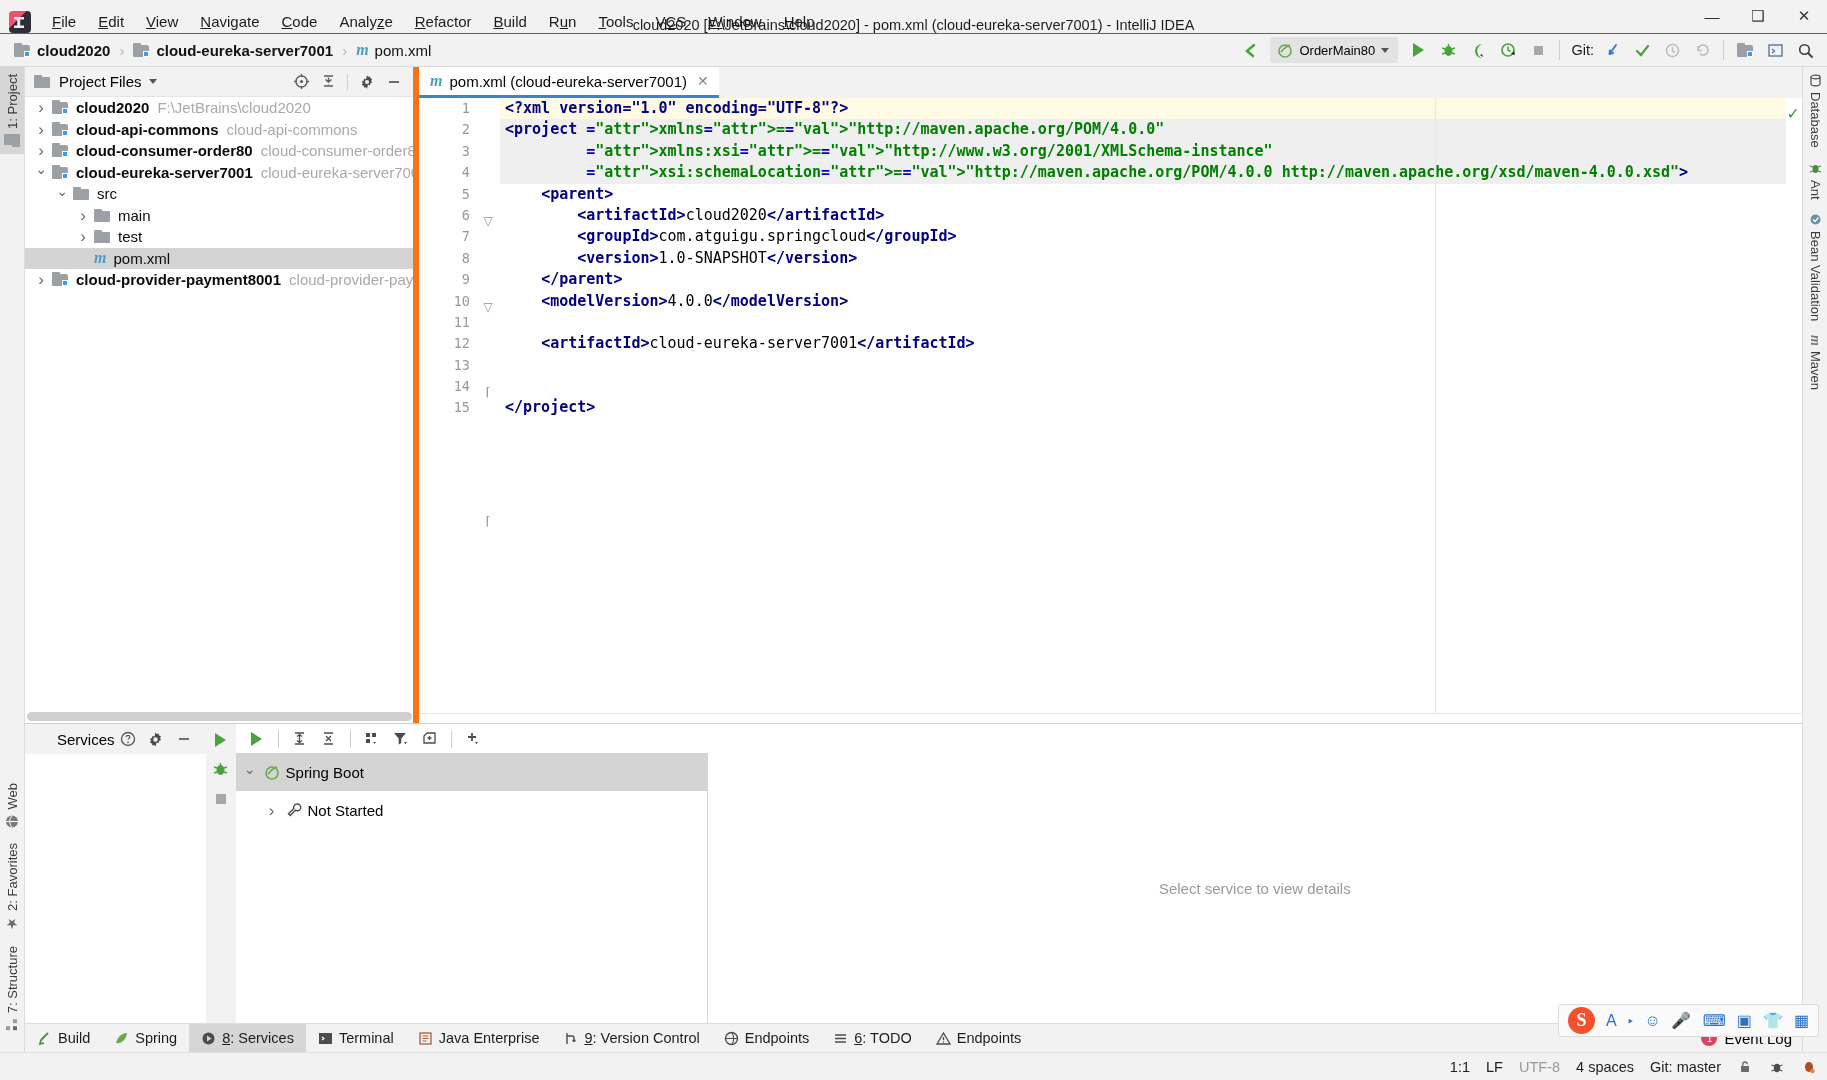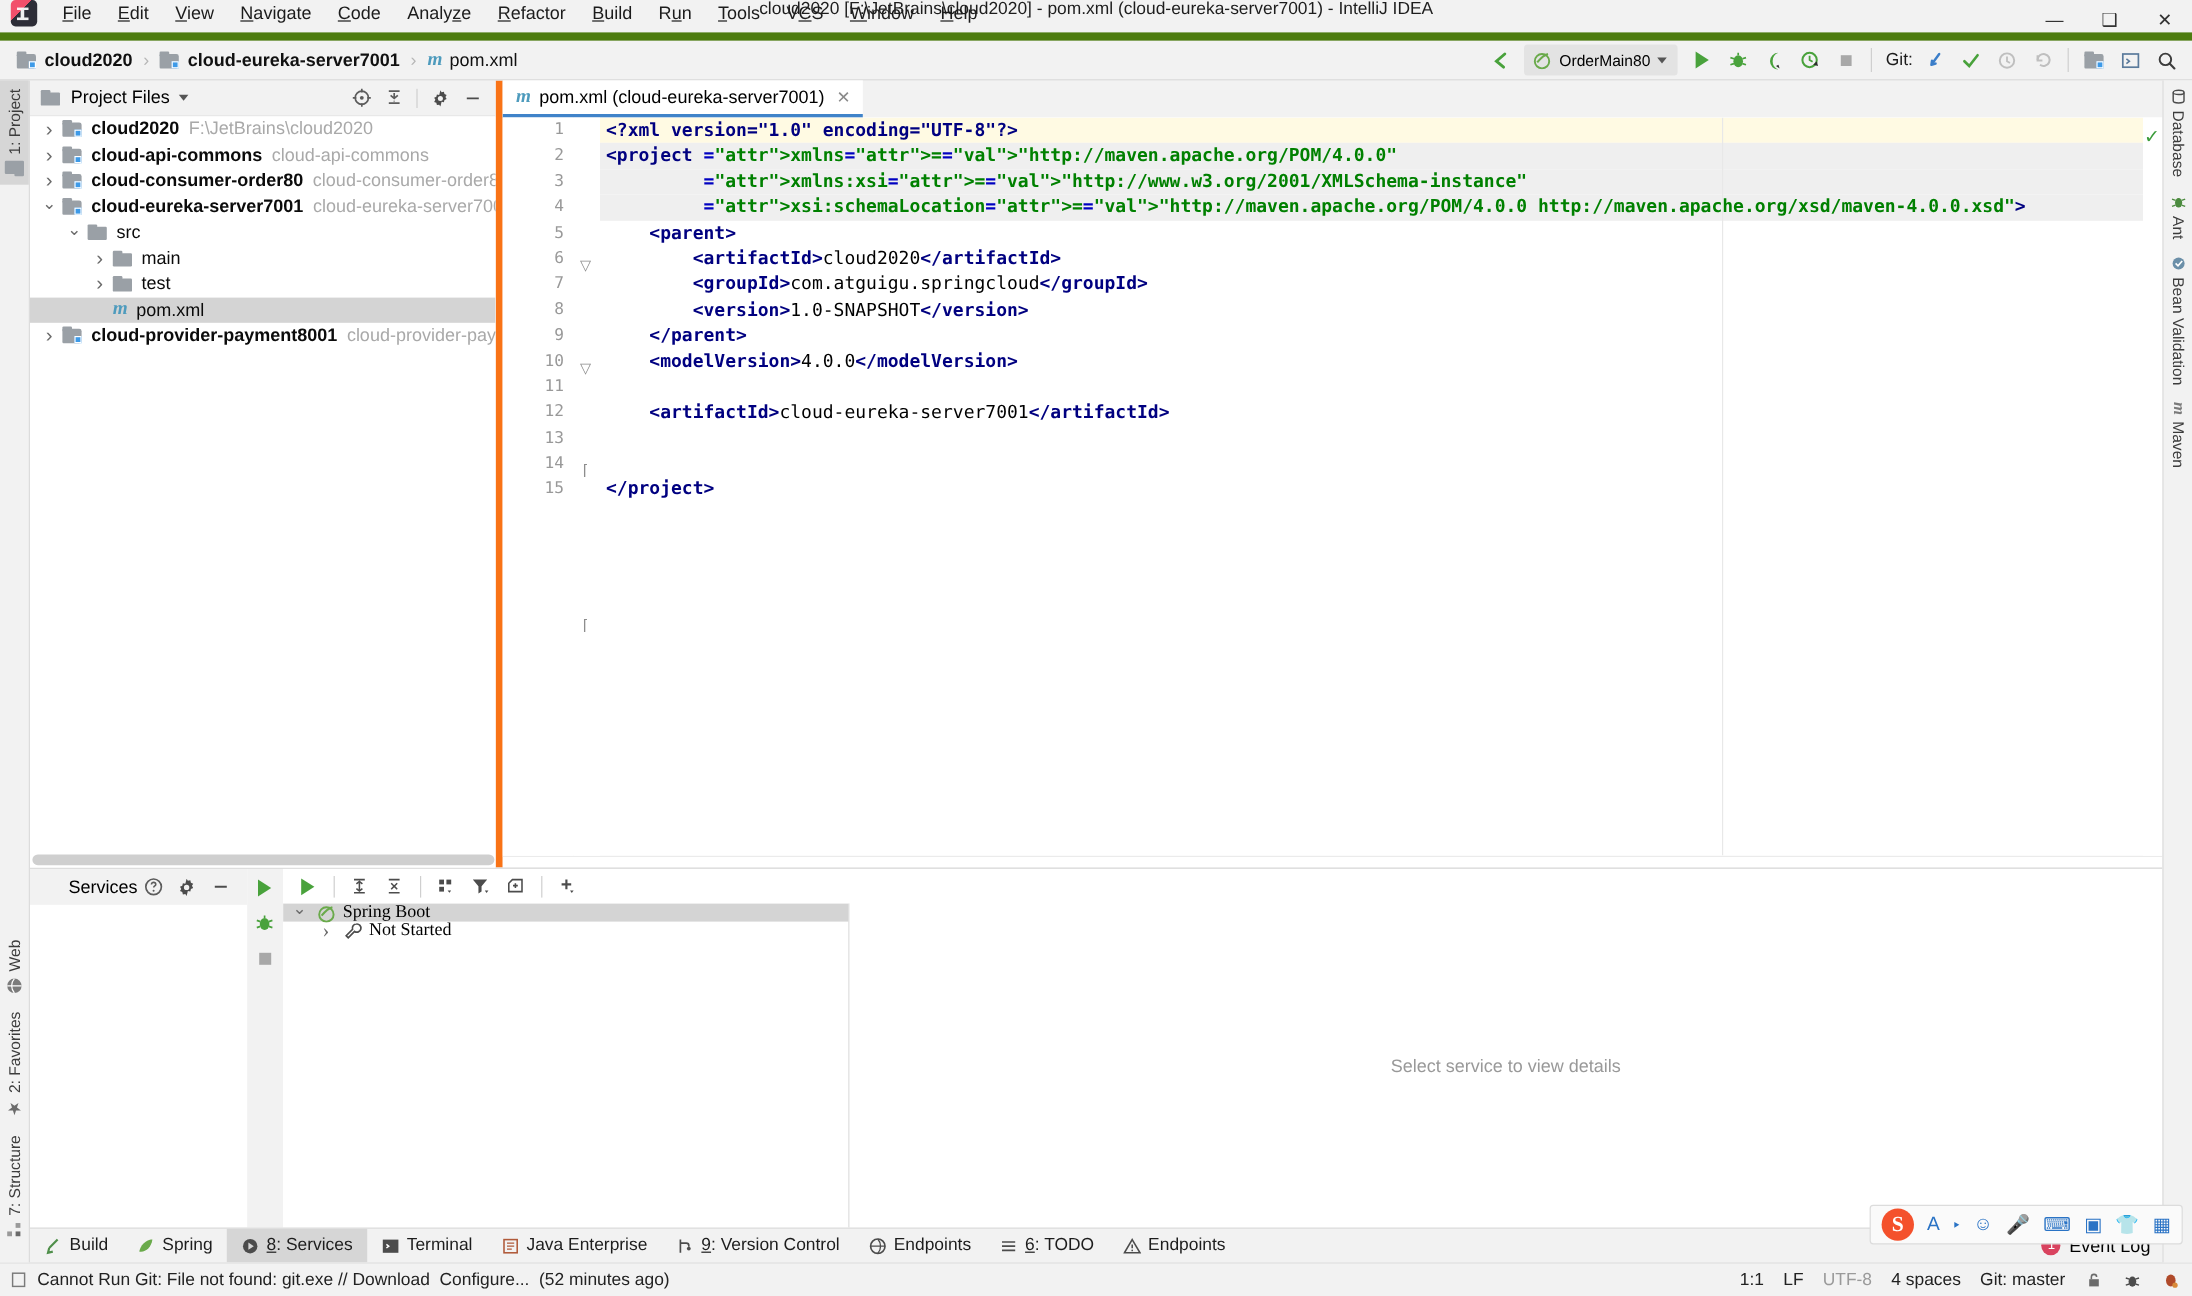--- a/index.html
+++ b/index.html
@@ -8,23 +8,23 @@
     font-family: "Liberation Sans", sans-serif;
     font-size: 15px;
     background: #f2f2f2;
     color: #000;
     overflow: hidden;
   }
   .app { position: relative; width: 1827px; height: 1080px; display: flex; flex-direction: column; background:#f2f2f2; }
 
   
   .menubar {
-    height: 34px; display: flex; align-items: flex-start;
+    height: 34px; display: flex; align-items: flex-end;
     background: #f2f2f2; position: relative; flex: none;
-    border-bottom: 7px solid #4d7c0f;
+    border-bottom: 1px solid #4d7c0f;
   }
   .logo {
     width: 22px; height: 22px; margin-left: 9px; margin-right: 10px;
     border-radius: 4px;
     background: linear-gradient(135deg,#f24f6b 0%, #f24f6b 40%, #2d2d37 40%, #2d2d37 100%);
     position: relative; flex: none;
   }
   .logo:after {
     content:""; position:absolute; left:5px; top:6px; width:10px; height:11px;
     background:#fff; clip-path: polygon(0 0,100% 0,100% 22%,62% 22%,62% 78%,100% 78%,100% 100%,0 100%,0 78%,32% 78%,32% 22%,0 22%);
@@ -153,21 +153,21 @@
   .tw { height:300px; flex:none; display:flex; flex-direction:row; background:#fff; border-top:1px solid #cfcfcf; }
   .tw-head { height:30px; display:flex; align-items:center; background:#f2f2f2; flex:none; padding-left:32px; }
   .tw-head .tw-title { font-size:15px; }
   .tw-head .tw-tools { margin-left:auto; display:flex; align-items:center; gap:2px; padding-right:9px; }
   .tw-body { flex:1; display:flex; min-height:0; }
   .tw-left { width:30px; flex:none; background:#f2f2f2; display:flex; flex-direction:column; align-items:center; padding-top:9px; gap:14px; }
   .tw-content { flex:1; display:flex; flex-direction:column; min-width:0; }
   .svc-toolbar { height:29px; display:flex; align-items:center; gap:3px; padding-left:8px; background:#fff; flex:none; }
   .svc-split { display:flex; flex:1; min-height:0; }
   .svc-tree { width:472px; flex:none; background:#fff; border-right:1px solid #d6d6d6; }
-  .svc-row { height:15px; display:flex; align-items:center; font-size:15px; gap:6px; padding-left:6px;font-family:Liberation Serif, serif; }
+  .svc-row { height:38px; display:flex; align-items:center; font-size:15px; gap:6px; padding-left:6px; }
   .svc-row.sel { background:#d4d4d4; }
   .svc-detail { flex:1; display:flex; align-items:center; justify-content:center; color:#999; font-size:15px; background:#fff; }
 
   
   .bottombar { height:29px; display:flex; align-items:stretch; background:#f2f2f2; flex:none; border-top:1px solid #dcdcdc; }
   .btab { display:flex; align-items:center; gap:6px; padding:0 12px; font-size:14.5px; color:#1d1d1d; white-space:nowrap; }
   .btab.active { background:#d6d6d6; }
   .btab u { text-decoration: underline; }
   .bottombar .right { margin-left:auto; display:flex; align-items:center; padding-right:10px; gap:7px; }
   .evbadge { width:16px;height:16px;border-radius:50%;background:#d9435f;color:#fff;font-size:11px;display:flex;align-items:center;justify-content:center; }
@@ -773,28 +773,20 @@
       </div>
       <div class="vtab">
         <span class="ic-maven" style="font-size:14px;color:#7a7a7a;">m</span>
         <span>Maven</span>
       </div>
       <div class="spacer"></div>
     </div>
   </div>
 
   <div class="statusbar">
-    <div class="msg">
-      <svg width="15" height="15" viewBox="0 0 15 15">
-          <rect x="2.5" y="2" width="10" height="11" fill="none" stroke="#7a7a7a" stroke-width="1.2"></rect>
-        </svg>
-      <span>Cannot Run Git: File not found: git.exe // Download</span>
-      <span>Configure...</span>
-      <span>(52 minutes ago)</span>
-    </div>
     <div class="right">
       <span>1:1</span>
       <span>LF</span>
       <span class="dim">UTF-8</span>
       <span>4 spaces</span>
       <span>Git: master</span>
       <svg width="16" height="16" viewBox="0 0 16 16">
           <rect x="4" y="7" width="8" height="6" fill="#6b6b6b"></rect>
           <path d="M5.8 7V5.2a2.2 2.2 0 014.4 0" fill="none" stroke="#6b6b6b" stroke-width="1.3"></path>
         </svg>

